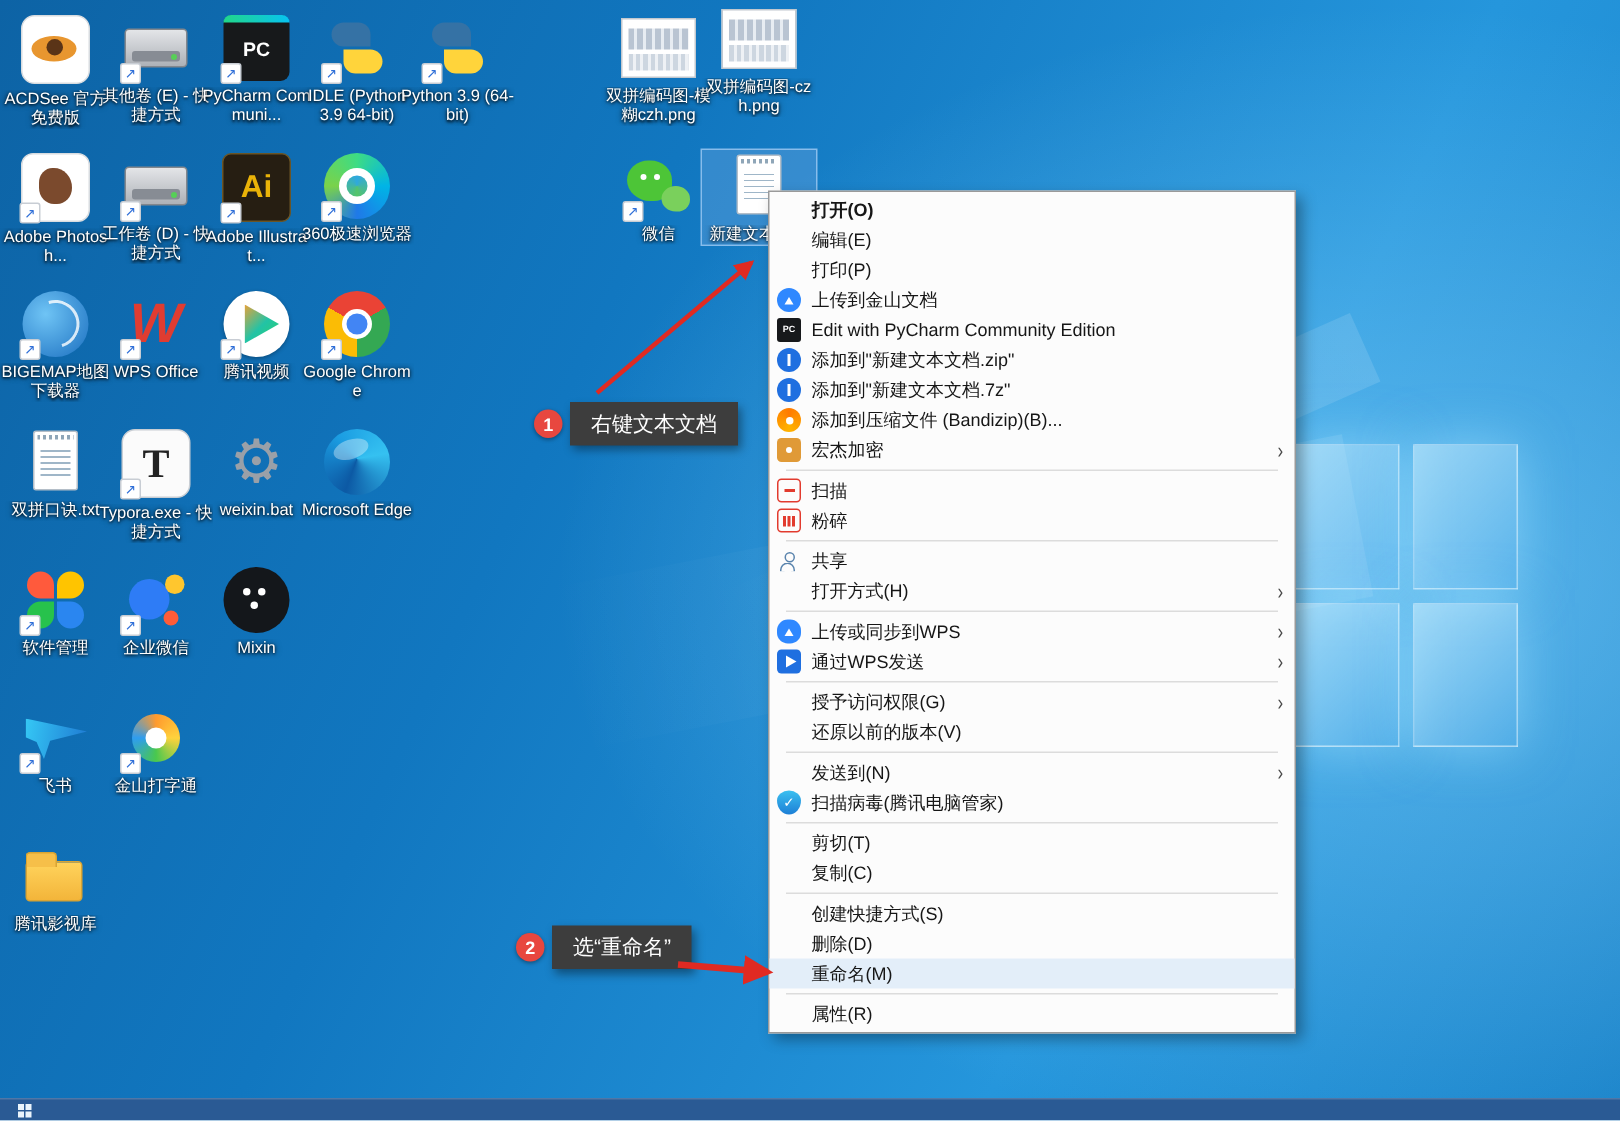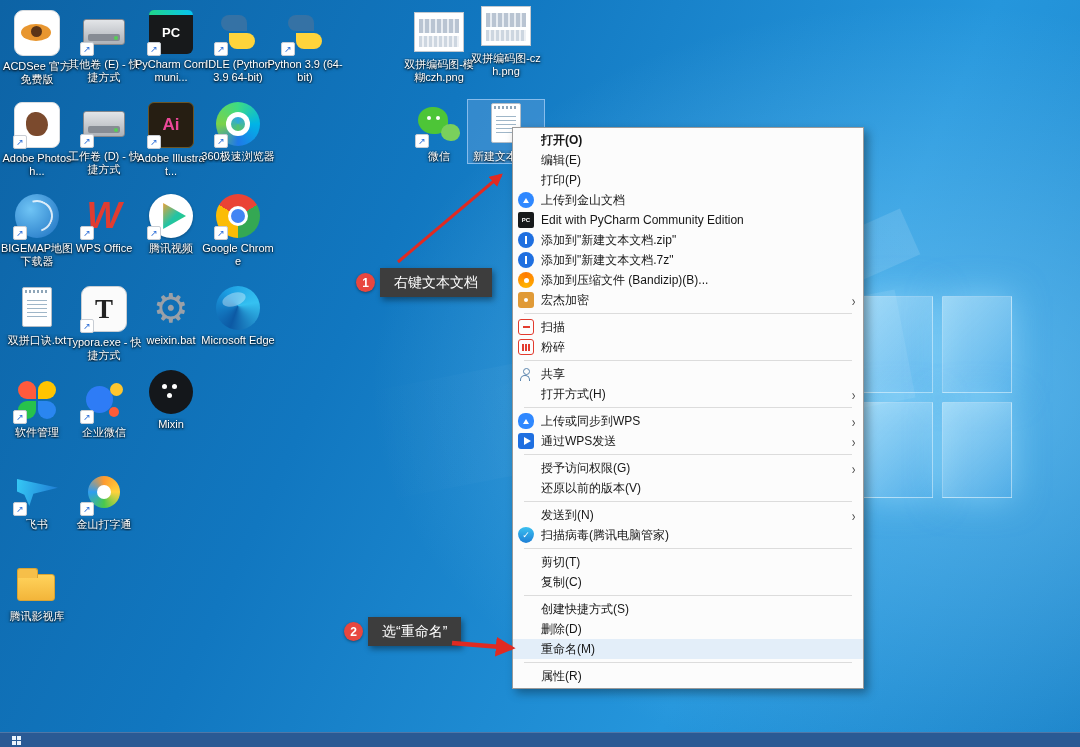--- a/index.html
+++ b/index.html
@@ -39,21 +39,21 @@
   .dicon-pycharm .i1{left:0;top:0;right:0;height:5px;background:linear-gradient(90deg,#21d789,#07c3f2);border-radius:6px 6px 0 0;}
   .dicon-pycharm .glyph{color:#fff;font-size:13px;}
   .dicon-python .i1{left:5px;top:5px;width:26px;height:16px;background:#3572a5;border-radius:9px 9px 0 9px;}
   .dicon-python .i2{left:13px;top:23px;width:26px;height:16px;background:#ffd43b;border-radius:0 9px 9px 9px;}
   .dicon-image .i1{left:-3px;right:-3px;top:2px;bottom:2px;background:#fff;border:1px solid #c2c8cf;}
   .dicon-image .i2{left:2px;right:2px;top:9px;height:14px;background:repeating-linear-gradient(90deg,#b9c4d2 0 4px,#e7ecf2 4px 6px);}
   .dicon-image .i3{left:2px;right:2px;top:26px;height:11px;background:repeating-linear-gradient(90deg,#cdd6e0 0 3px,#eef1f5 3px 5px);}
   .dicon-photoshop{background:#fff;border-radius:8px;border:1px solid #d8dce0;}
   .dicon-photoshop .i1{left:11px;top:9px;width:22px;height:24px;background:#7b4a2d;border-radius:45% 60% 50% 50%;}
   .dicon-illustrator{background:#261e12;border-radius:6px;border:1px solid #6a5526;}
-  .dicon-illustrator .glyph{color:#ec4899;font-size:17px;}
+  .dicon-illustrator .glyph{color:#eab308;font-size:21px;}
   .dicon-browser360{border-radius:50%;background:conic-gradient(from 0deg,#3ddc84,#00b4e6,#1f79e8,#7ad24a,#3ddc84);}
   .dicon-browser360 .i1{inset:10px;background:#fff;border-radius:50%;}
   .dicon-browser360 .i2{inset:15px;background:conic-gradient(#2ea8e0,#55c46a,#2ea8e0);border-radius:50%;}
   .dicon-wechat .i1{left:1px;top:5px;width:30px;height:27px;background:#4dc537;border-radius:48% 48% 40% 52%;}
   .dicon-wechat .i2{right:1px;bottom:5px;width:19px;height:17px;background:#7ad05c;border-radius:50% 50% 45% 50%;}
   .dicon-wechat .i3{left:10px;top:14px;width:4px;height:4px;background:#fff;border-radius:50%;box-shadow:9px 0 0 #fff;}
   .dicon-textdoc .i1{left:7px;right:7px;top:1px;bottom:3px;background:#fff;border:1px solid #b4bec8;border-radius:2px;}
   .dicon-textdoc .i2{left:12px;right:12px;top:12px;height:22px;background:repeating-linear-gradient(0deg,transparent 0 3px,#9fb6c8 3px 4px);}
   .dicon-textdoc .i3{left:10px;right:10px;top:4px;height:3px;background:repeating-linear-gradient(90deg,#8fa6b8 0 2px,transparent 2px 4px);}
   .dicon-bigemap{border-radius:50%;background:radial-gradient(circle at 35% 35%,#6fc4f5,#1b6fc0);}
@@ -340,21 +340,21 @@
       </div>
       <div class="cell" style="left: 66px; top: 376px;">
         <div class="dicon dicon-wecom">
           <span class="i1"></span>
           <span class="i2"></span>
           <span class="i3"></span>
           <span class="sc">↗</span>
         </div>
         <div class="dlabel">企业微信</div>
       </div>
-      <div class="cell" style="left: 133px; top: 368px;">
+      <div class="cell" style="left: 133px; top: 376px;">
         <div class="dicon dicon-mixin">
           <span class="i1"></span>
           <span class="i2"></span>
           <span class="i3"></span>
         </div>
         <div class="dlabel">Mixin</div>
       </div>
       <div class="cell" style="left: -1px; top: 468px;">
         <div class="dicon dicon-feishu">
           <span class="i1"></span>

